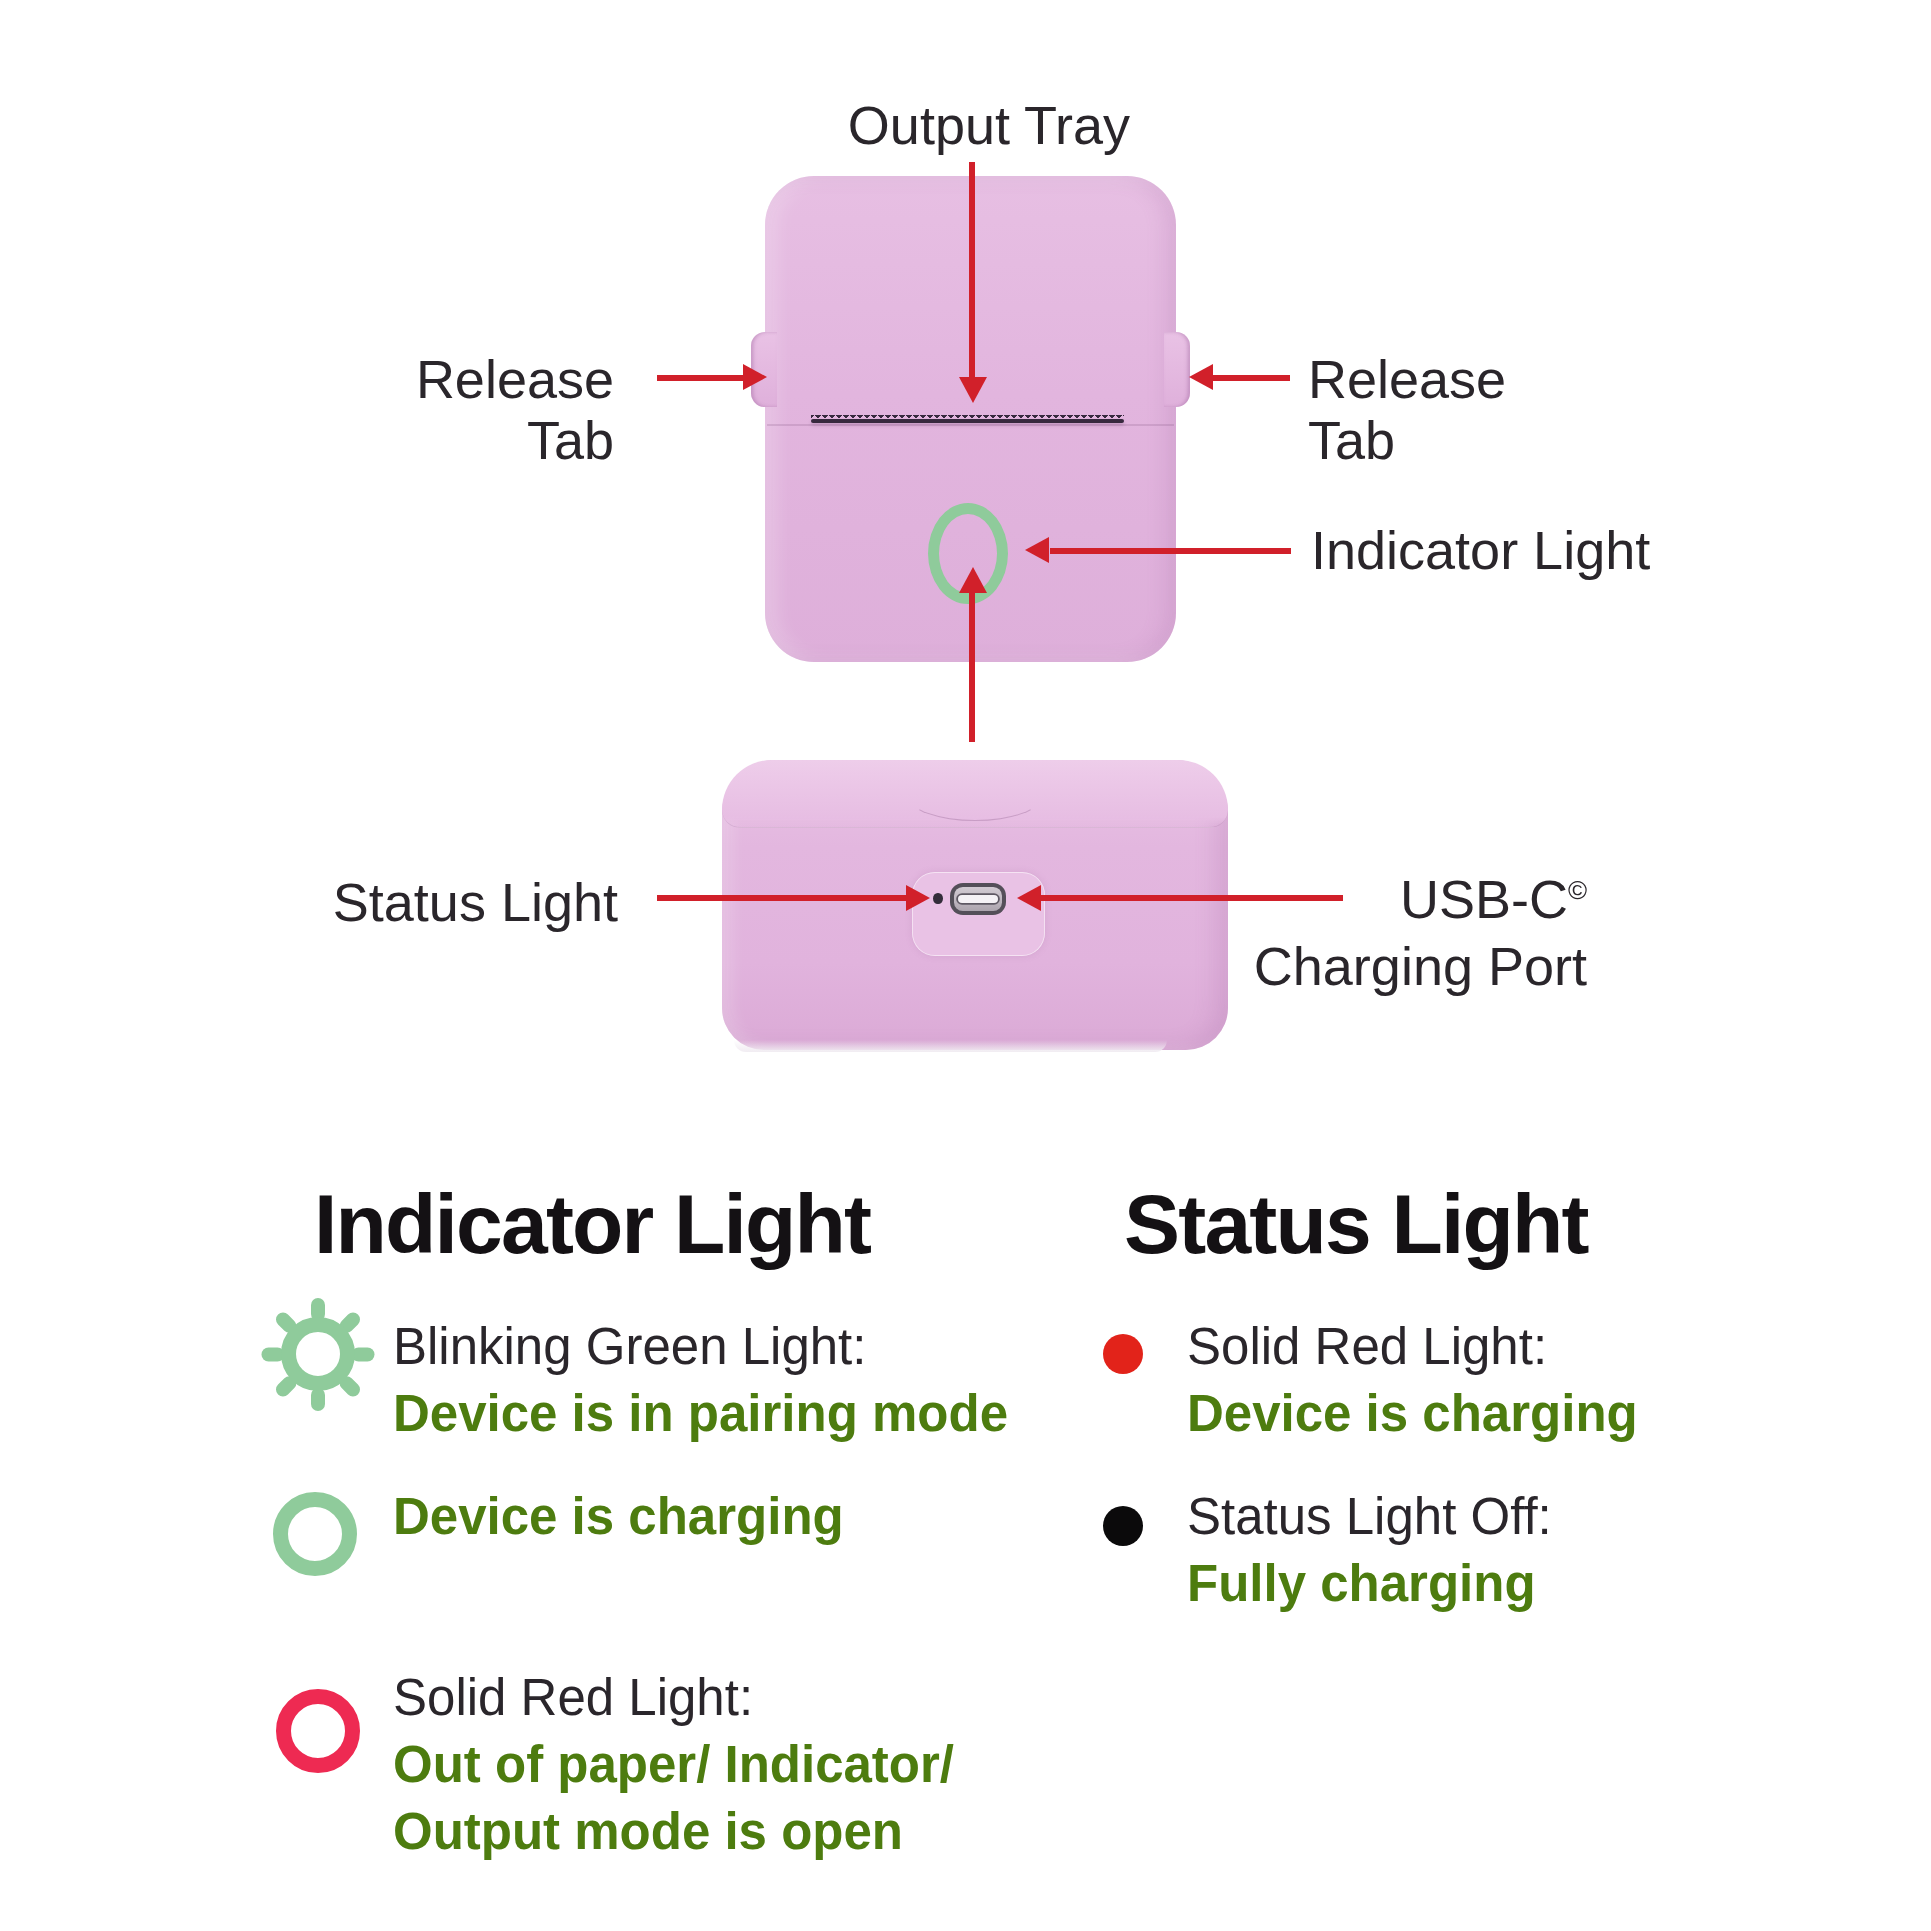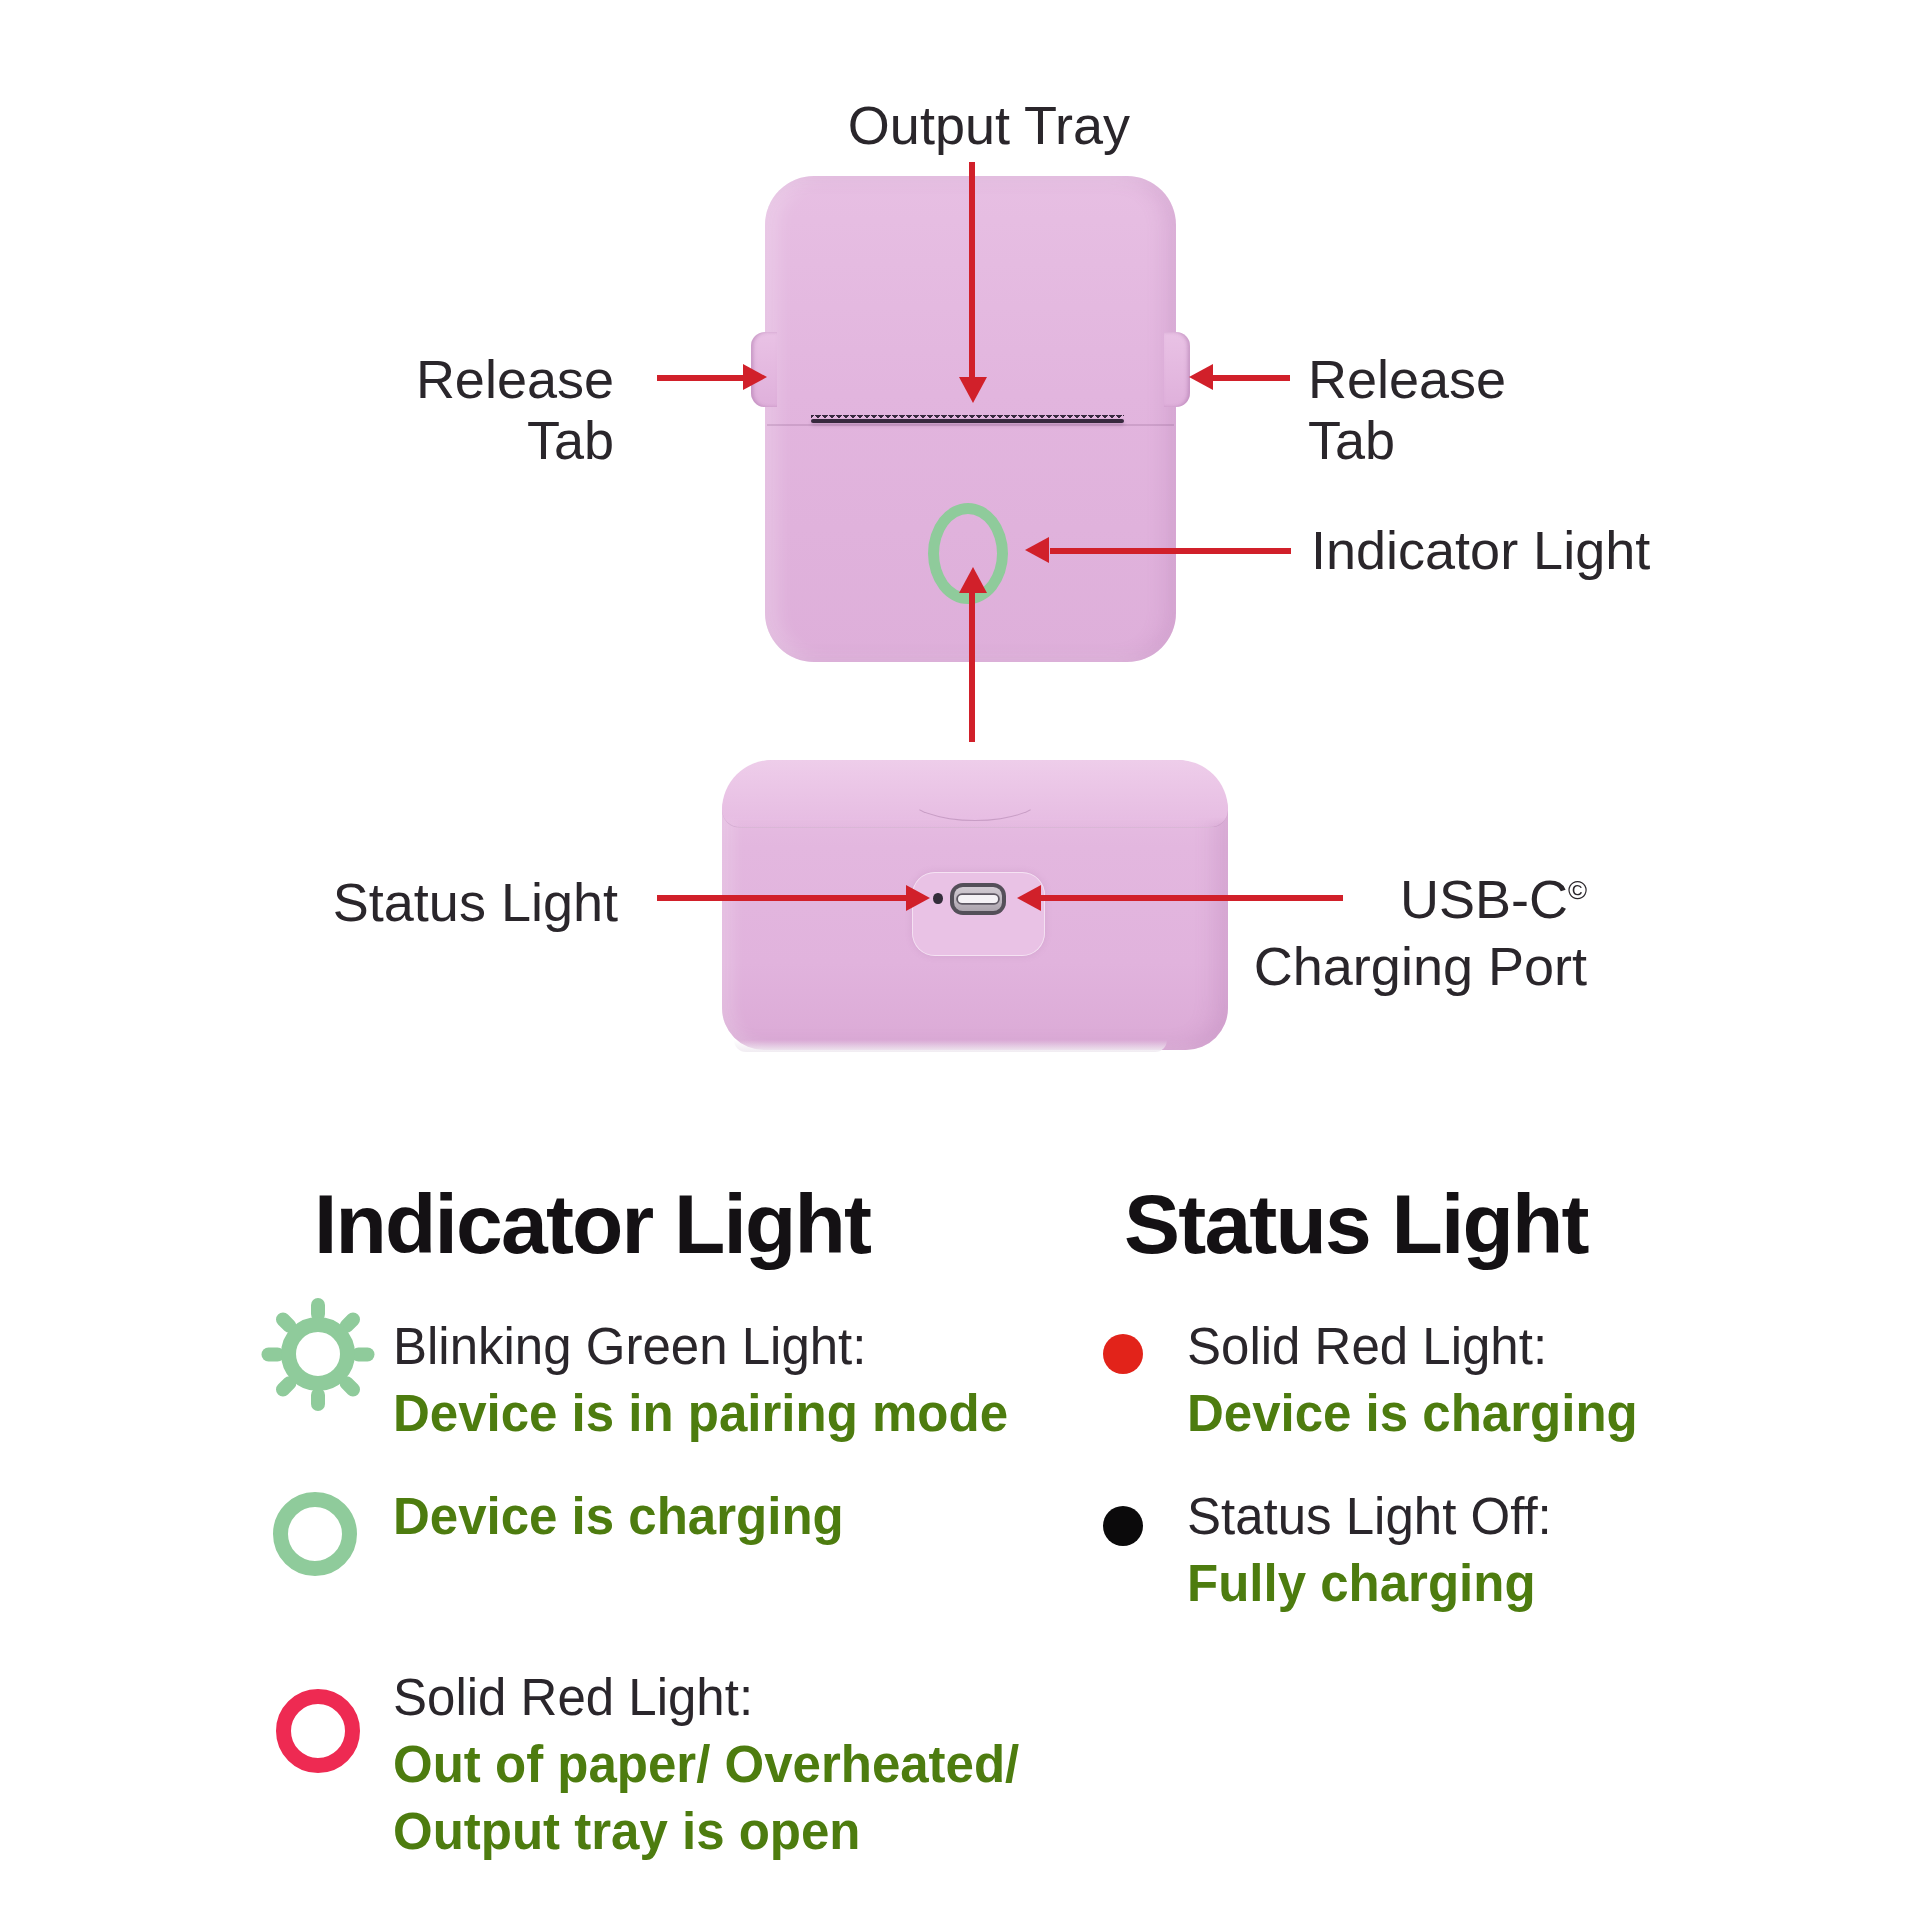--- a/index.html
+++ b/index.html
@@ -161,22 +161,22 @@
   </div>
 
   <div class="icon-ring" style="left:273px;top:1492px;"></div>
   <div class="leg-text" style="left:393px;top:1483px;">
     <div class="b">Device is charging</div>
   </div>
 
   <div class="icon-ring red" style="left:276px;top:1689px;"></div>
   <div class="leg-text" style="left:393px;top:1664px;">
     <div>Solid Red Light:</div>
-    <div class="b">Out of paper/ Overheated/</div>
-    <div class="b">Output tray is open</div>
+    <div class="b">Out of paper/ Indicator/</div>
+    <div class="b">Output mode is open</div>
   </div>
 
   <div class="icon-dot red" style="left:1103px;top:1334px;"></div>
   <div class="leg-text" style="left:1187px;top:1313px;">
     <div>Solid Red Light:</div>
     <div class="b">Device is charging</div>
   </div>
 
   <div class="icon-dot black" style="left:1103px;top:1506px;"></div>
   <div class="leg-text" style="left:1187px;top:1483px;">

